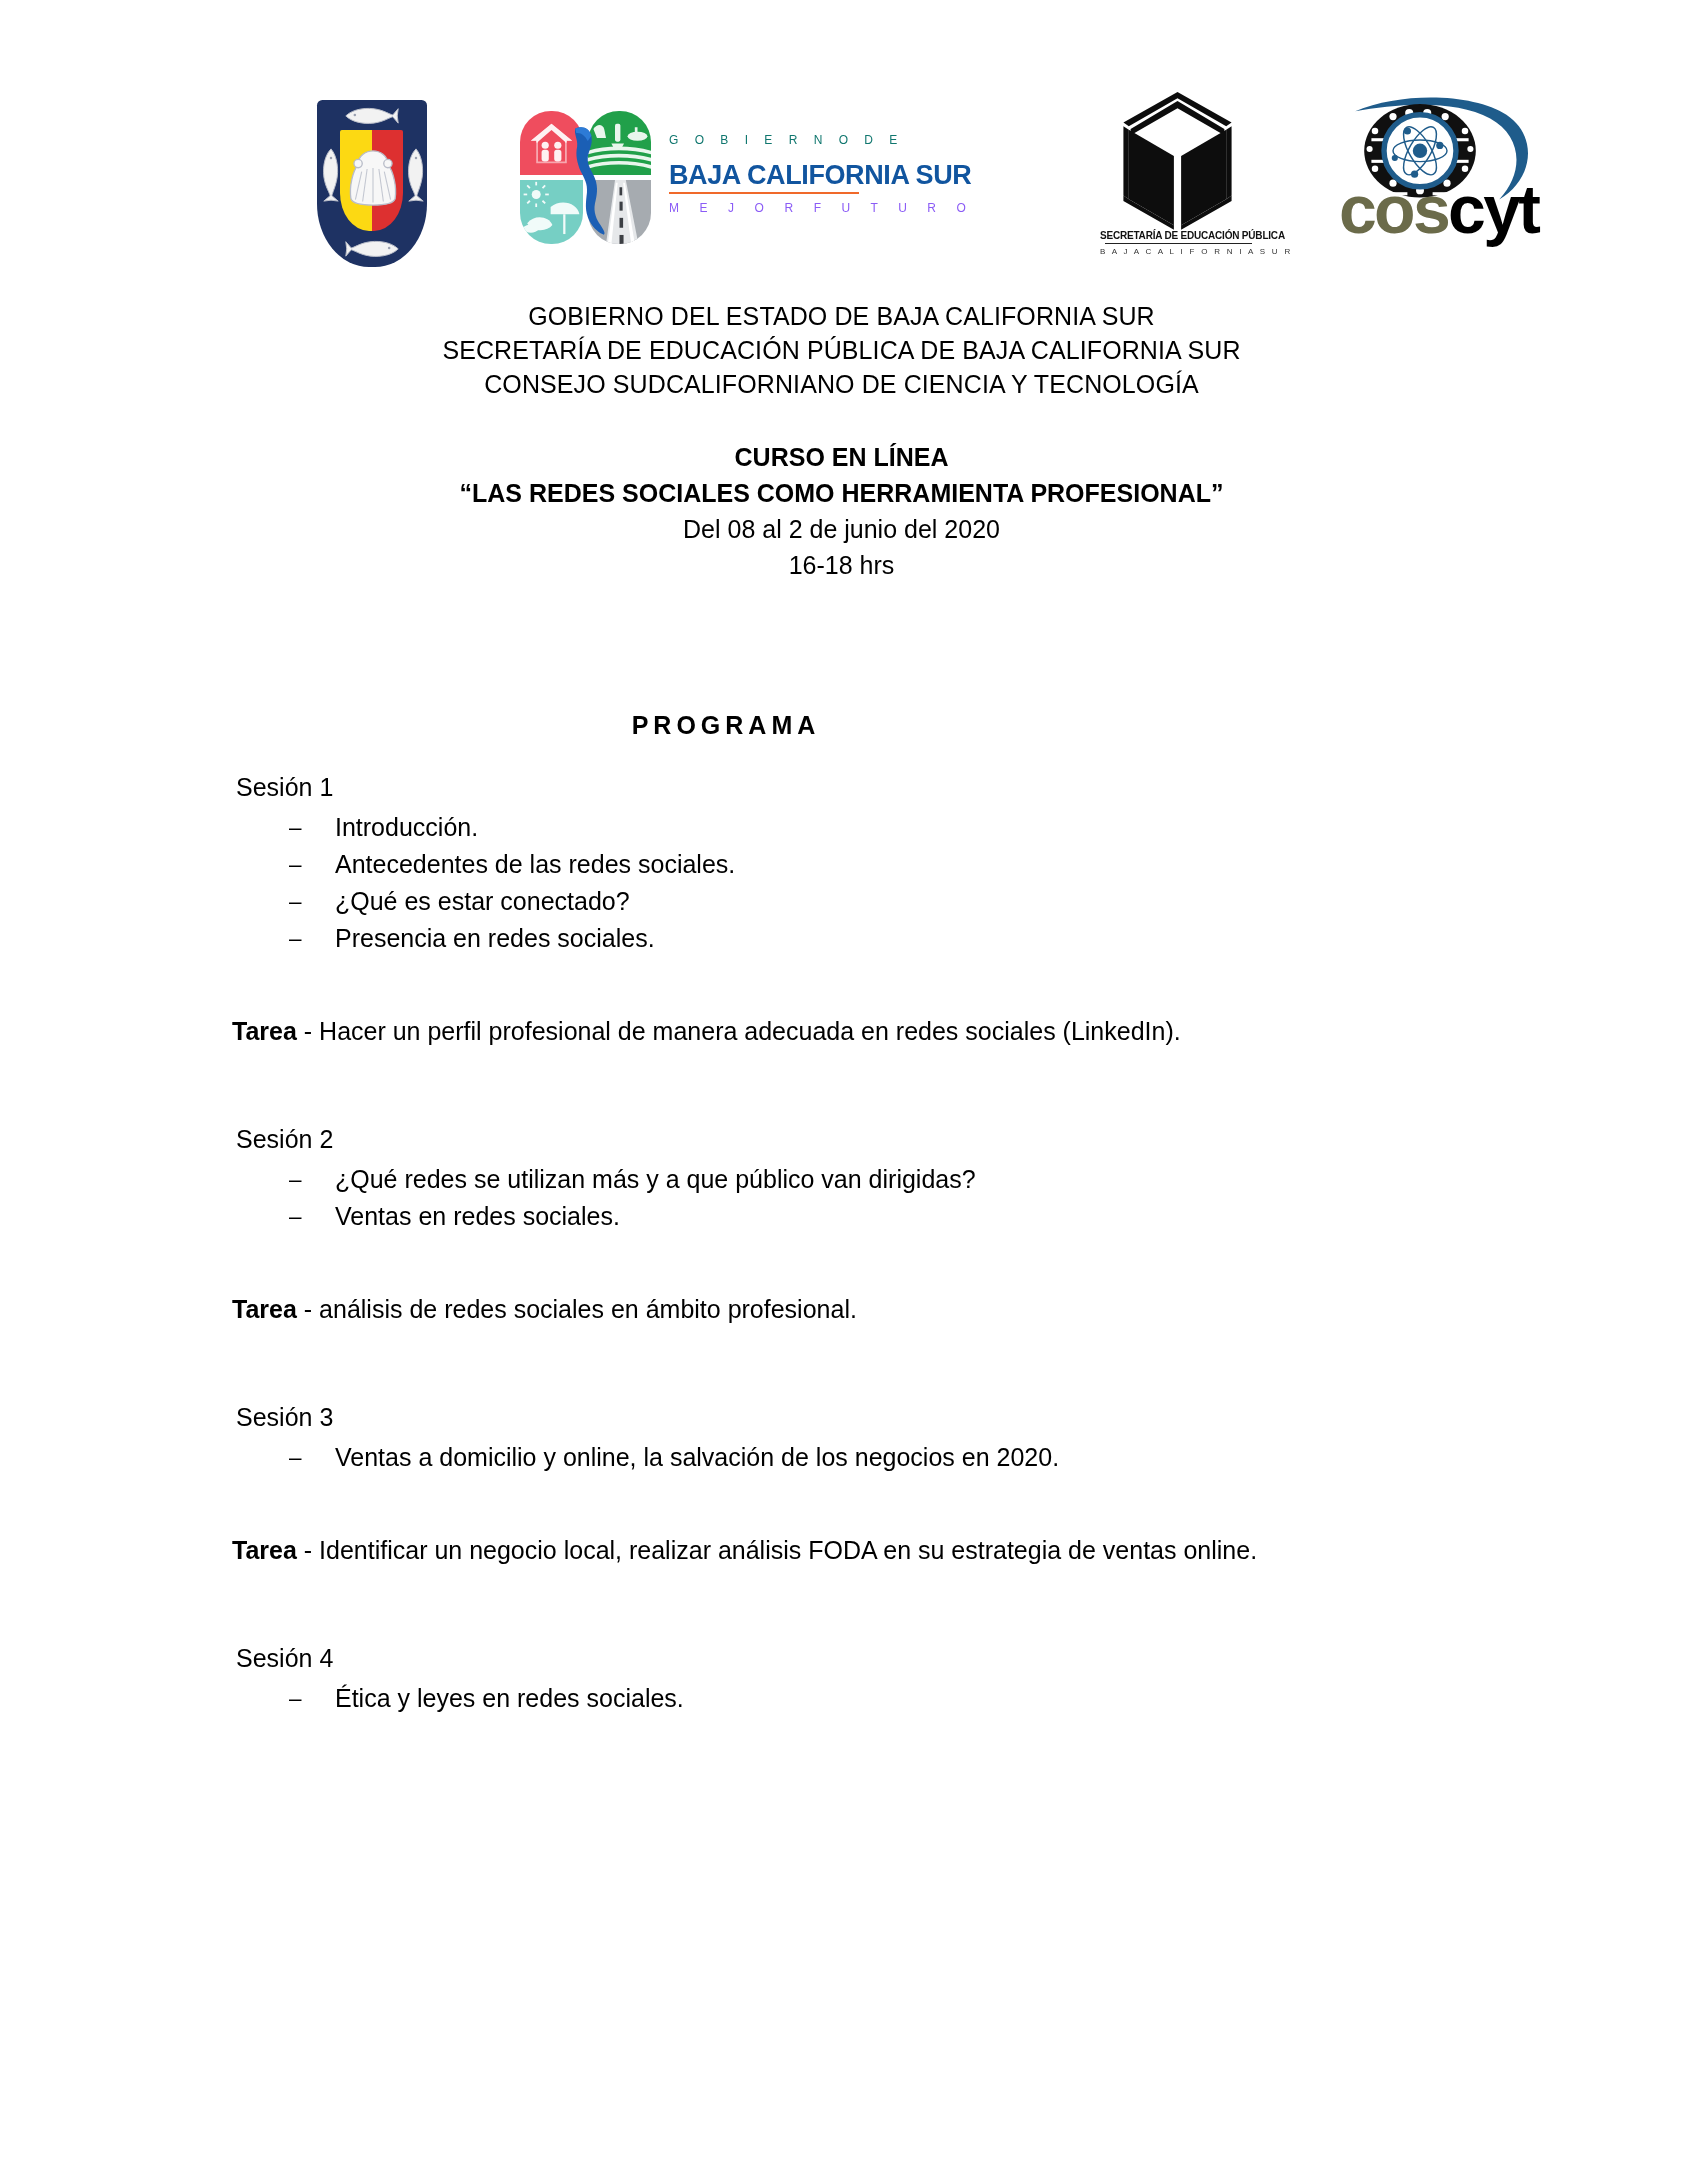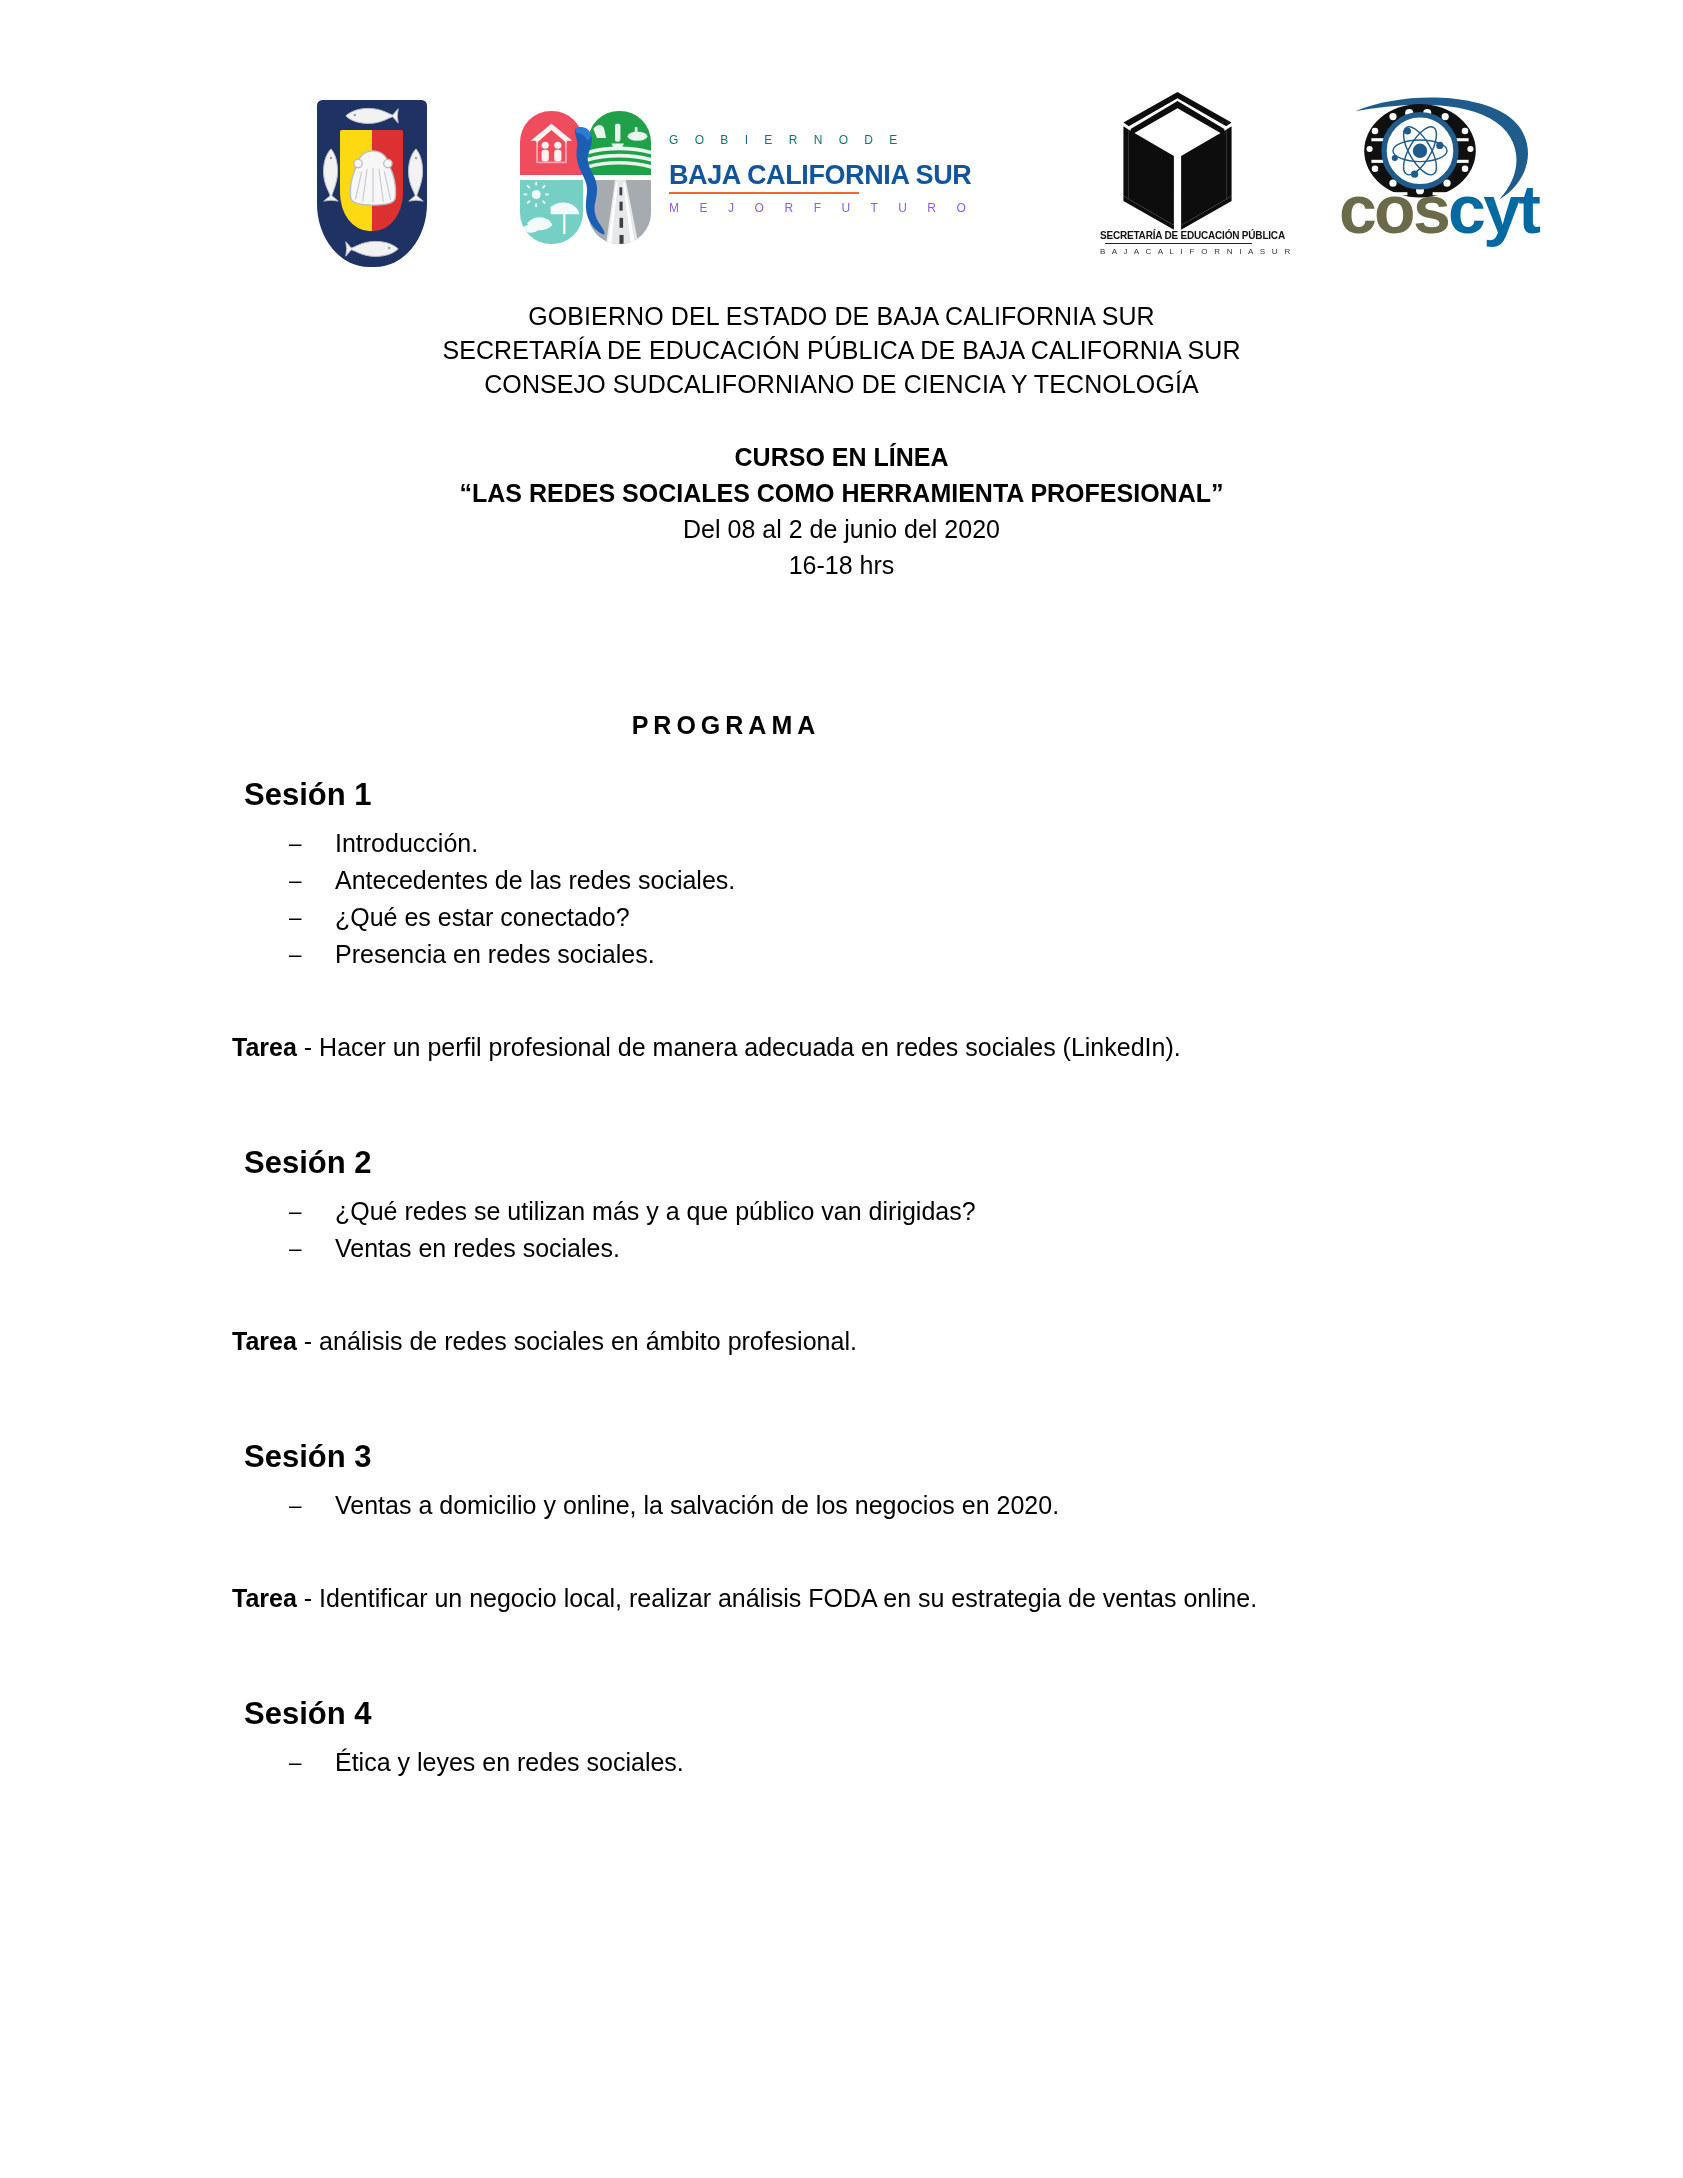--- a/index.html
+++ b/index.html
@@ -172,21 +172,21 @@
     position: absolute;
     left: 0; top: 86px;
     width: 216px;
     height: 74px;
     font-size: 68px;
     font-weight: bold;
     letter-spacing: -2.7px;
     line-height: 74px;
   }
   .cos-part { color: #6b6b4a; }
-  .cyt-part { color: #0369a1; }
+  .cyt-part { color: #000000; }
 
   
   .hdr-block {
     position: absolute;
     left: 0; top: 299px;
     width: 1683px;
     text-align: center;
     font-size: 25px;
     line-height: 34px;
     letter-spacing: 0.1px;
@@ -215,23 +215,23 @@
   .body-area {
     position: absolute;
     left: 232px;
     top: 765px;
     width: 1260px;
     font-size: 25px;
     line-height: 36px;
   }
 
   .sesion-head {
-    font-weight: bold;
-    font-size: 31px;
-    margin: 12px;
+    font-weight: normal;
+    font-size: 25px;
+    margin: 4px;
   }
 
   ul.bullets {
     list-style: none;
     margin: 0;
     padding: 0 0 0 57px;
   }
   ul.bullets li {
     position: relative;
     padding-left: 46px;

